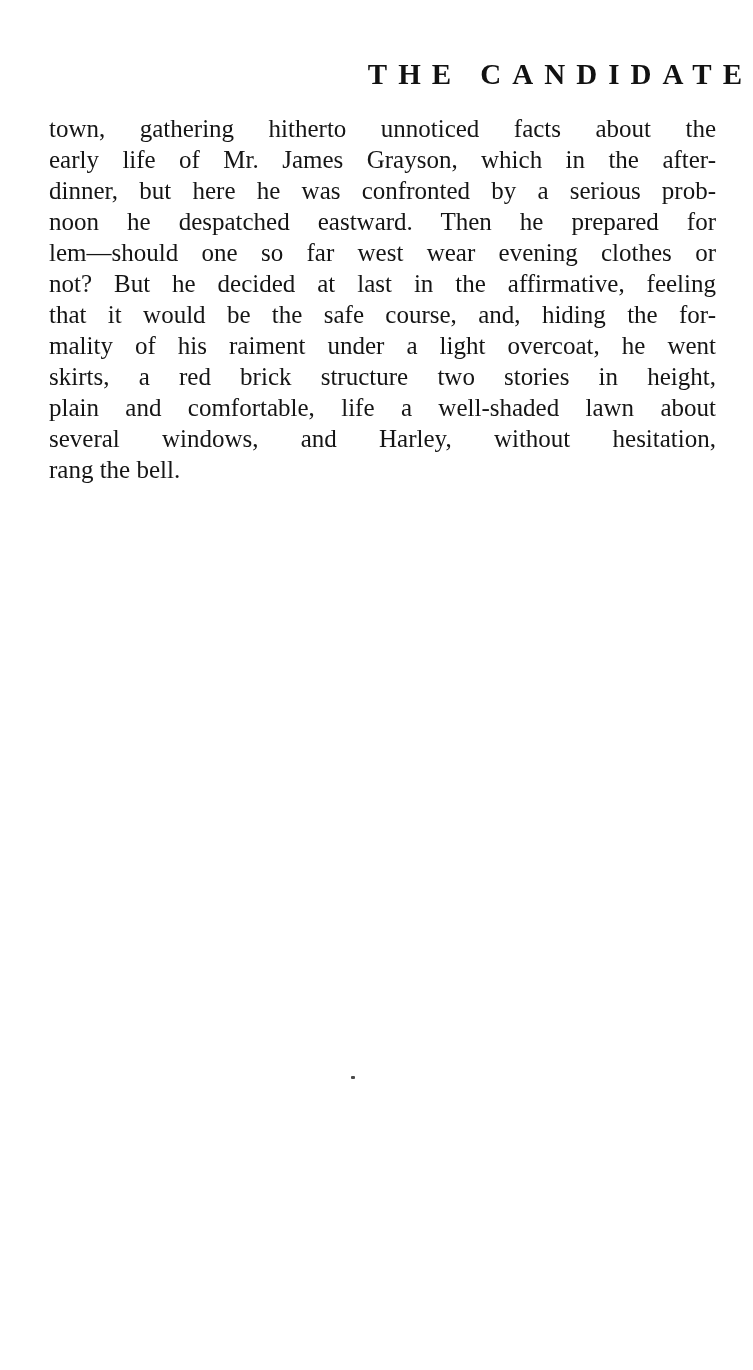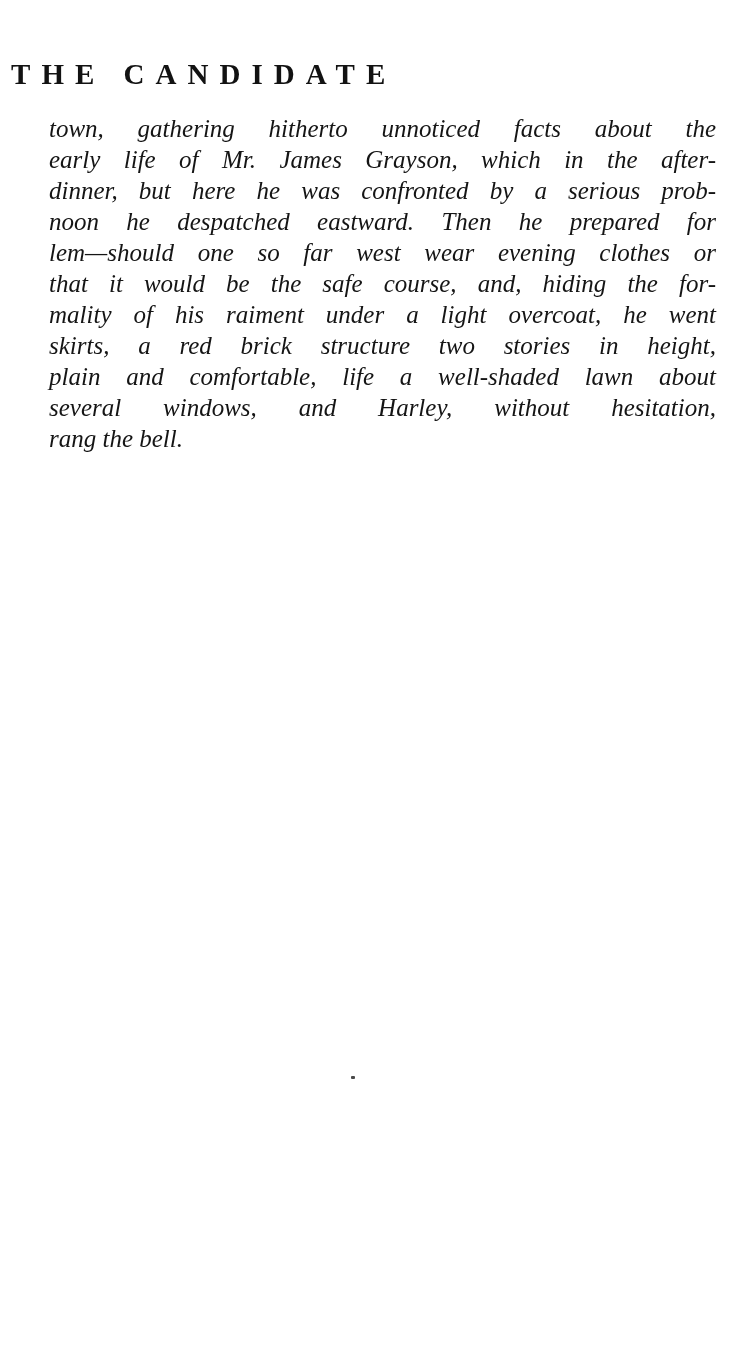--- a/index.html
+++ b/index.html
@@ -22,21 +22,21 @@
     background: #ffffff;
     color: #161616;
   }
   .running-head {
     margin: 0;
     padding: 0;
     position: absolute;
     top: 58px;
     left: 0;
     width: 100%;
-    text-align: left;
+    text-align: right;
     font-size: 29px;
     font-weight: bold;
     letter-spacing: 0.38em;
     text-indent: 0.38em; 
     color: #121212;
     font-family: "Liberation Serif", serif;
   }
   .text-block {
     position: absolute;
     top: 113px;
@@ -45,21 +45,20 @@
     font-size: 25px;
     line-height: 31px;
     color: #151515;
     font-family: "Liberation Serif", serif;
   }
   .line {
     text-align: justify;
     text-align-last: justify;
     white-space: normal;
     height: 31px;
-    font-style: italic;
   }
   .line:last-child {
     text-align-last: left;
   }
   .scan-speck {
     position: absolute;
     left: 351px;
     top: 1076px;
     width: 4px;
     height: 3px;
@@ -73,20 +72,21 @@
 <div class="page">
 
   <h1 class="running-head">THE CANDIDATE</h1>
 
   <div class="text-block">
     <div class="line">town, gathering hitherto unnoticed facts about the</div>
     <div class="line">early life of Mr. James Grayson, which in the after-</div>
     <div class="line">dinner, but here he was confronted by a serious prob-</div>
     <div class="line">noon he despatched eastward.  Then he prepared for</div>
     <div class="line">lem—should one so far west wear evening clothes or</div>
+    <div class="line">not?  But he decided at last in the affirmative, feeling</div>
     <div class="line">that it would be the safe course, and, hiding the for-</div>
     <div class="line">mality of his raiment under a light overcoat, he went</div>
     <div class="line">skirts, a red brick structure two stories in height,</div>
     <div class="line">plain and comfortable, life a well-shaded lawn about</div>
     <div class="line">several windows, and Harley, without hesitation,</div>
     <div class="line">rang the bell.</div>
   </div>
 
   <div class="scan-speck"></div>
 

